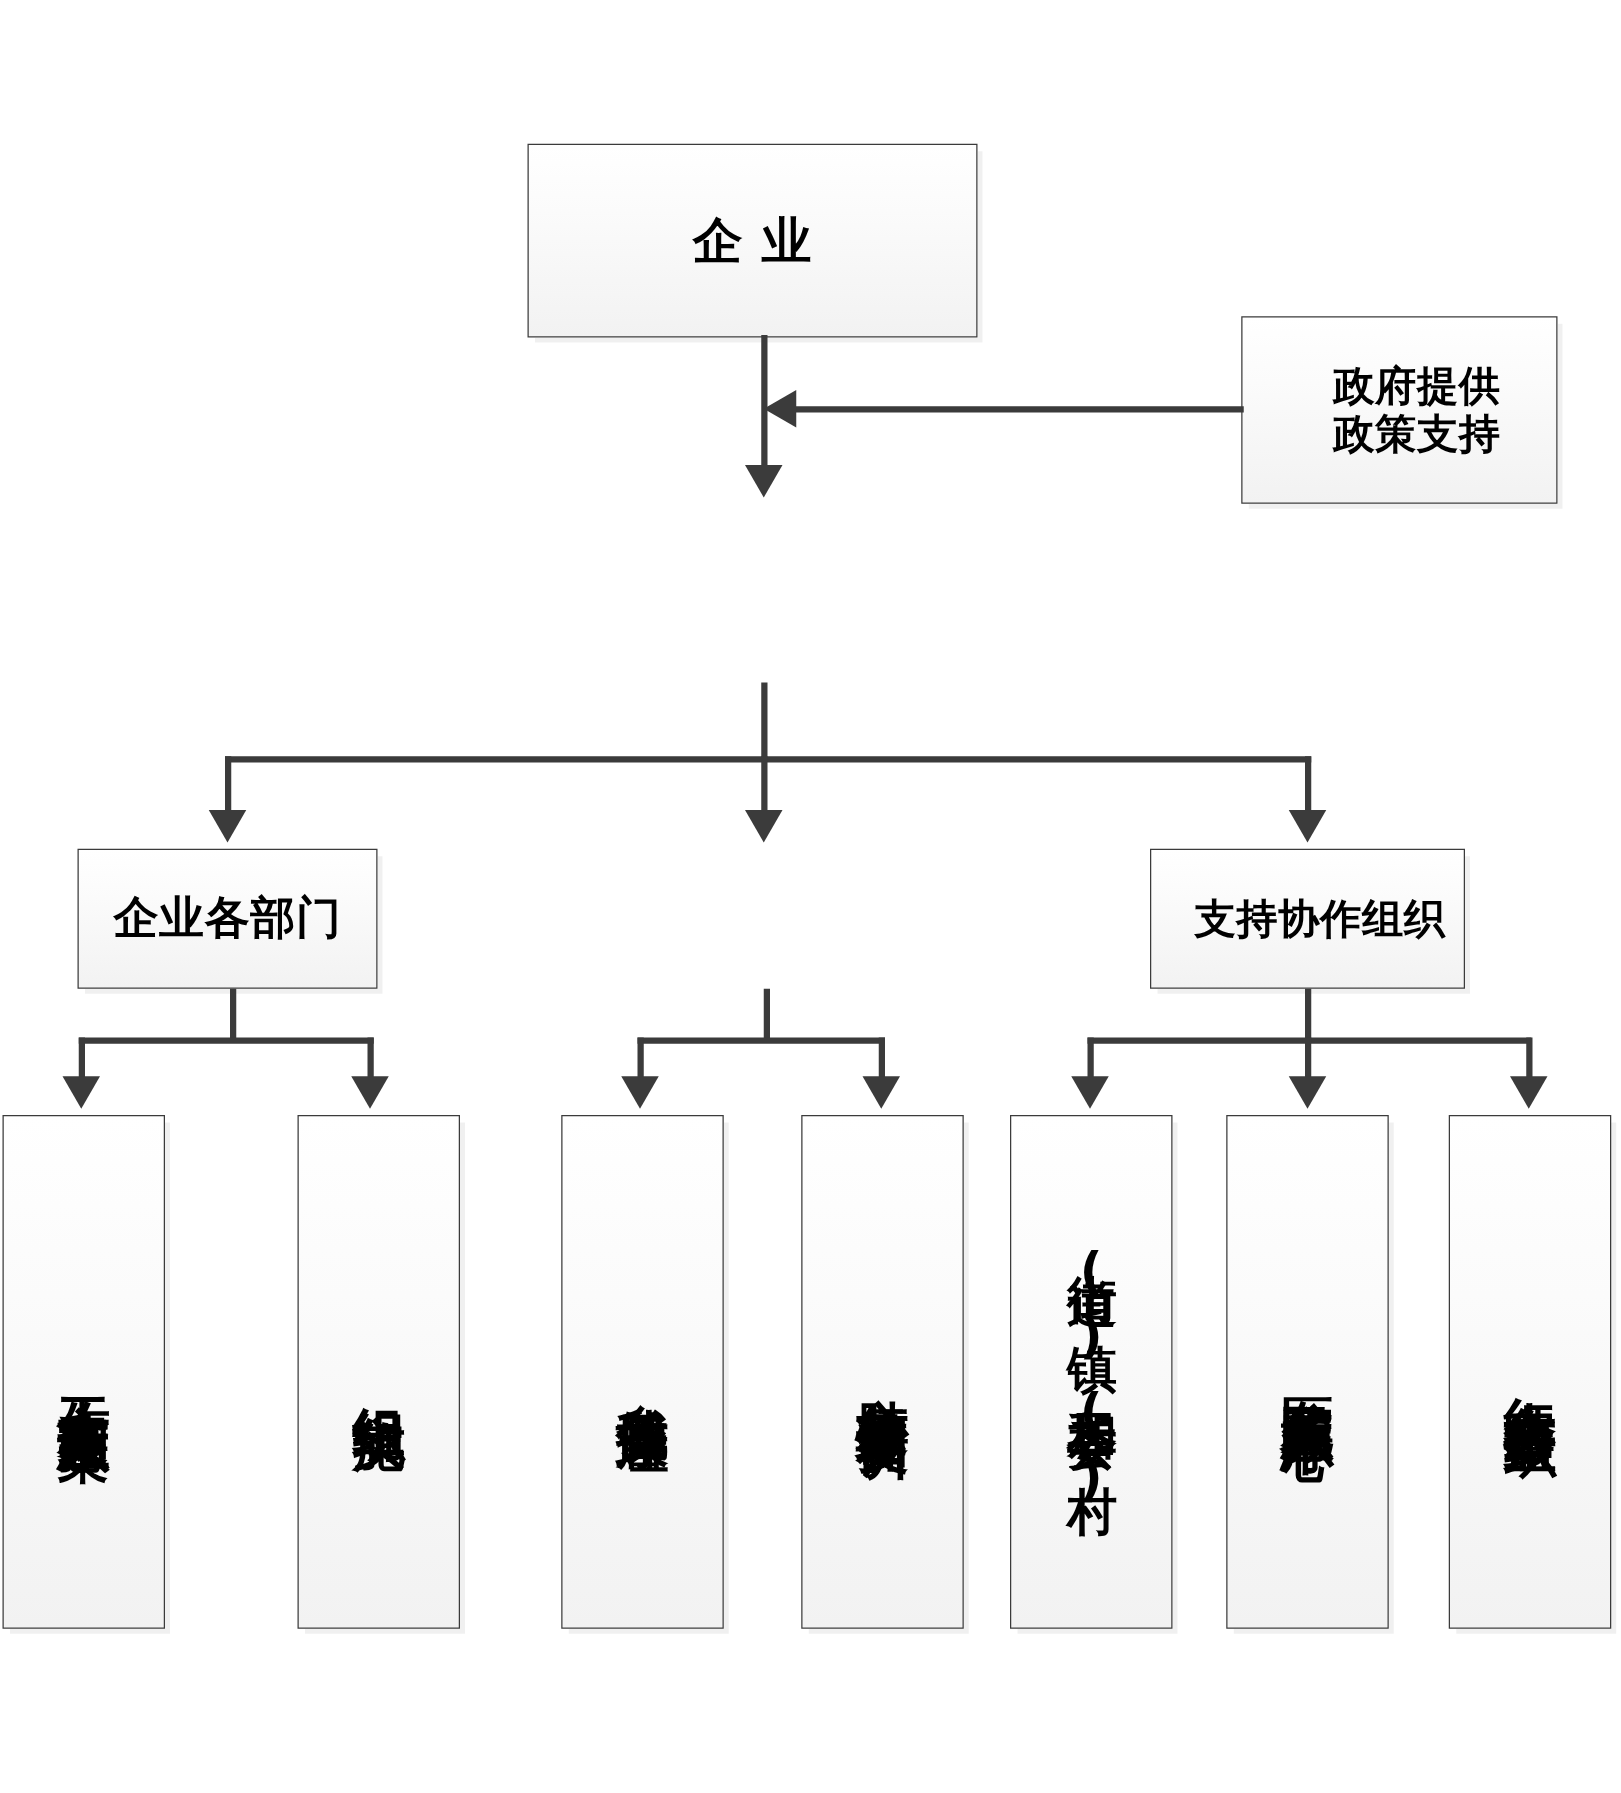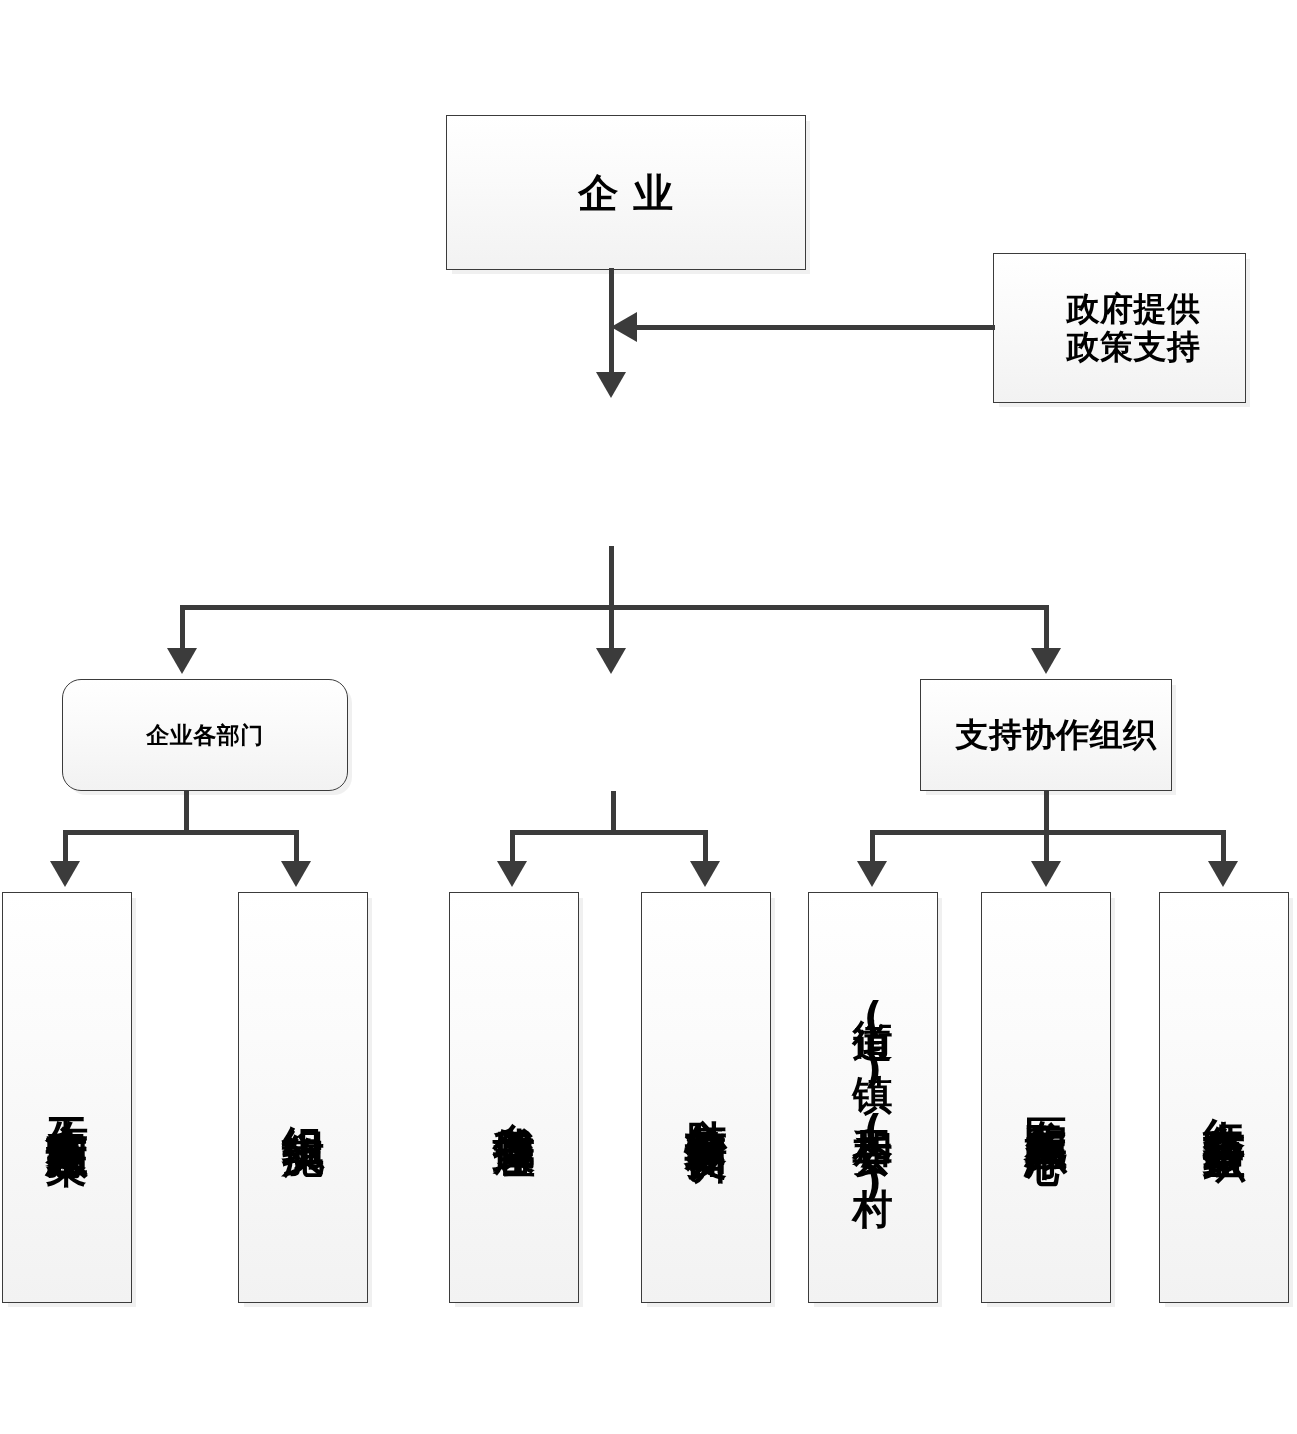--- a/index.html
+++ b/index.html
@@ -74,21 +74,21 @@
     border-top: 15px solid transparent;
     border-bottom: 15px solid transparent;
     border-right: 26px solid #3b3b3b;
   }
 </style>
 </head>
 <body>
 
 <div id="canvas">
 
-  <div class="node h-node" style="left:446px; top:115px; width:360px; height:155px; font-size:40px;">
+  <div class="node h-node" style="left:422px; top:115px; width:360px; height:155px; font-size:40px;">
     <span class="txt">企  业</span>
   </div>
 
   <div class="node h-node" style="left:993px; top:253px; width:253px; height:150px; font-size:33px;padding-left:28px;">
     <span class="txt">政府提供
 政策支持</span>
   </div>
 
   <div class="conn vline" style="left:609px; top:268px; height:116px;"></div>
   <div class="arrow-down" style="left:596px; top:372px;"></div>
@@ -102,21 +102,21 @@
 
   <div class="conn vline" style="left:180px; top:605px; height:50px;"></div>
   <div class="arrow-down" style="left:167px; top:648px;"></div>
 
   <div class="conn vline" style="left:609px; top:605px; height:50px;"></div>
   <div class="arrow-down" style="left:596px; top:648px;"></div>
 
   <div class="conn vline" style="left:1044px; top:605px; height:50px;"></div>
   <div class="arrow-down" style="left:1031px; top:648px;"></div>
 
-  <div class="node h-node" style="left:62px; top:679px; width:286px; height:112px; font-size:23px;border-radius:19px;">
+  <div class="node h-node" style="left:62px; top:679px; width:240px; height:112px; font-size:36px;">
     <span class="txt">企业各部门</span>
   </div>
 
 
   <div class="node h-node" style="left:920px; top:679px; width:252px; height:112px; font-size:33px;padding-left:20px;">
     <span class="txt">支持协作组织</span>
   </div>
 
   <div class="conn vline" style="left:184px; top:791px; height:43px;"></div>
   <div class="conn hline" style="left:63px; top:830px; width:236px;"></div>

